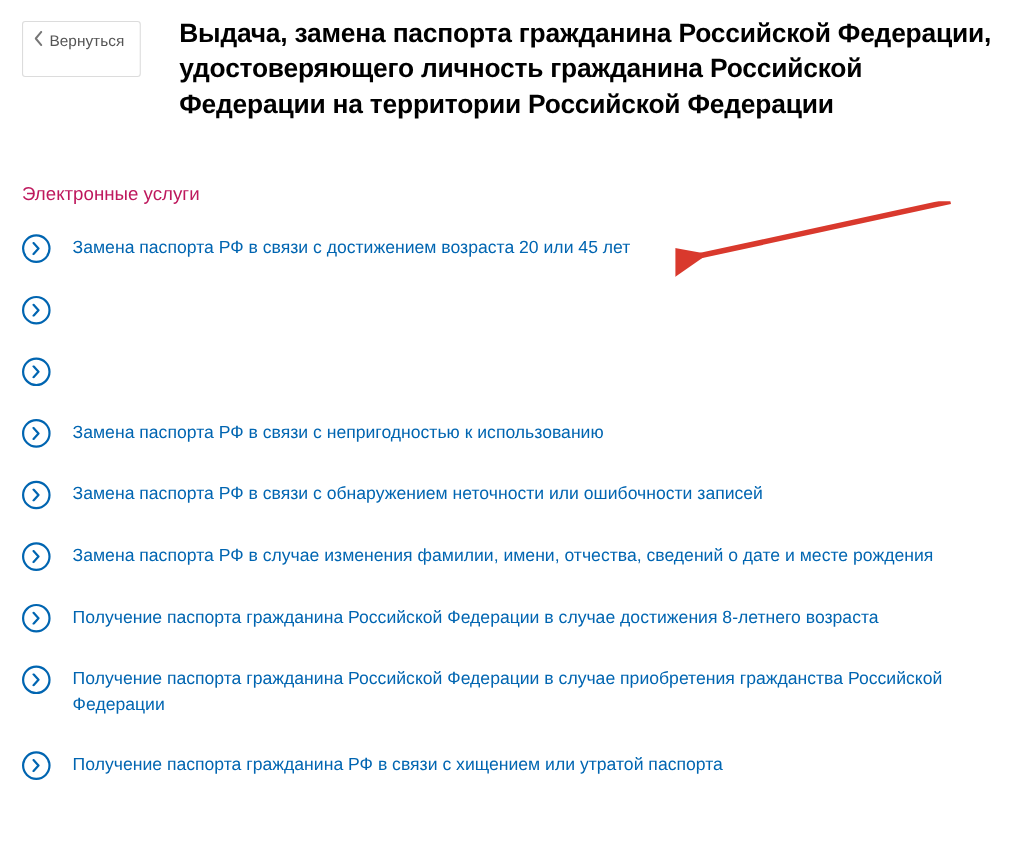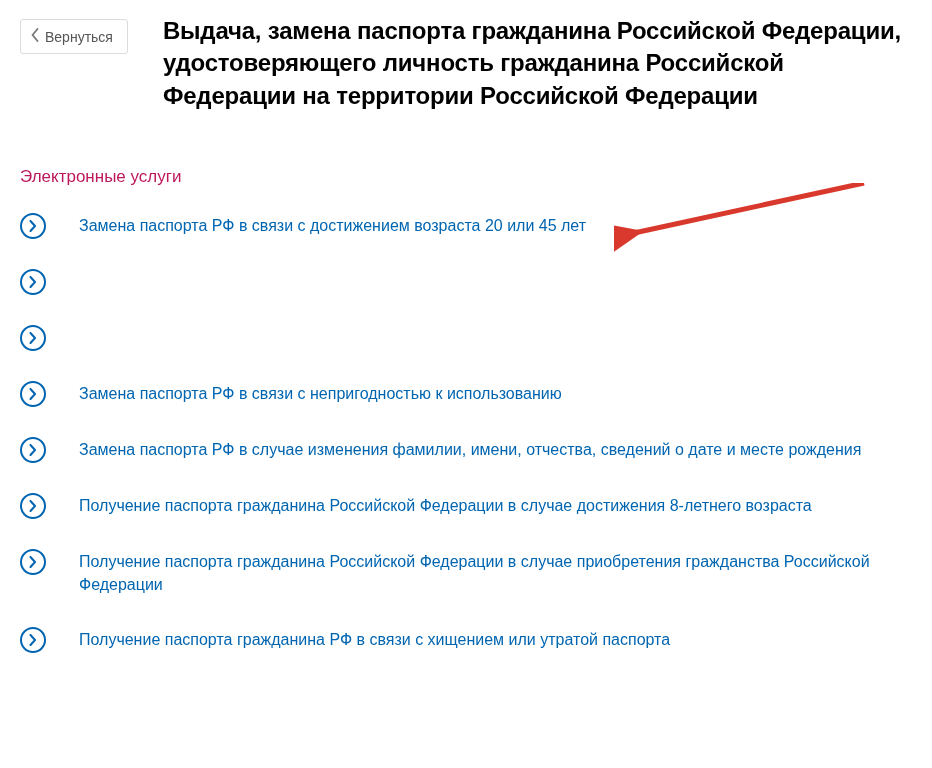--- a/index.html
+++ b/index.html
@@ -17,21 +17,21 @@
     .header-row {
       display: flex;
       align-items: flex-start;
       gap: 35px;
       margin-bottom: 55px;
     }
     .back-button {
       border: 1px solid #dcdcdc;
       border-radius: 3px;
       background: #fff;
-      padding: 8px 14px 8px 10px;
+      padding: 8px 14px 24px 10px;
       display: inline-flex;
       align-items: center;
       gap: 6px;
       cursor: pointer;
       color: #555;
       font-size: 14px;
       white-space: nowrap;
       flex-shrink: 0;
       margin-top: 4px;
     }
@@ -51,21 +51,21 @@
       color: #be185d;
       margin-bottom: 28px;
       font-weight: normal;
     }
     .service-list {
       list-style: none;
     }
     .service-item {
       display: flex;
       align-items: flex-start;
-      gap: 33px;
+      gap: 20px;
       margin-bottom: 32px;
     }
     .circle-icon {
       width: 26px;
       height: 26px;
       border: 2px solid #0065b1;
       border-radius: 50%;
       display: flex;
       align-items: center;
       justify-content: center;
@@ -138,20 +138,28 @@
         </svg>
     </span>
     <a class="service-link">Замена паспорта РФ в связи с непригодностью к использованию</a>
   </li>
   <li class="service-item">
     <span class="circle-icon">
       <svg viewBox="0 0 8 12" fill="none">
           <path d="M1.5 1 L6 6 L1.5 11" stroke="#0065b1" stroke-width="2" stroke-linecap="round" stroke-linejoin="round"></path>
         </svg>
     </span>
+    <a class="service-link">Замена паспорта РФ в связи с обнаружением неточности или ошибочности записей</a>
+  </li>
+  <li class="service-item">
+    <span class="circle-icon">
+      <svg viewBox="0 0 8 12" fill="none">
+          <path d="M1.5 1 L6 6 L1.5 11" stroke="#0065b1" stroke-width="2" stroke-linecap="round" stroke-linejoin="round"></path>
+        </svg>
+    </span>
     <a class="service-link">Замена паспорта РФ в случае изменения фамилии, имени, отчества, сведений о дате и месте рождения</a>
   </li>
   <li class="service-item">
     <span class="circle-icon">
       <svg viewBox="0 0 8 12" fill="none">
           <path d="M1.5 1 L6 6 L1.5 11" stroke="#0065b1" stroke-width="2" stroke-linecap="round" stroke-linejoin="round"></path>
         </svg>
     </span>
     <a class="service-link">Получение паспорта гражданина Российской Федерации в случае достижения 8-летнего возраста</a>
   </li>

